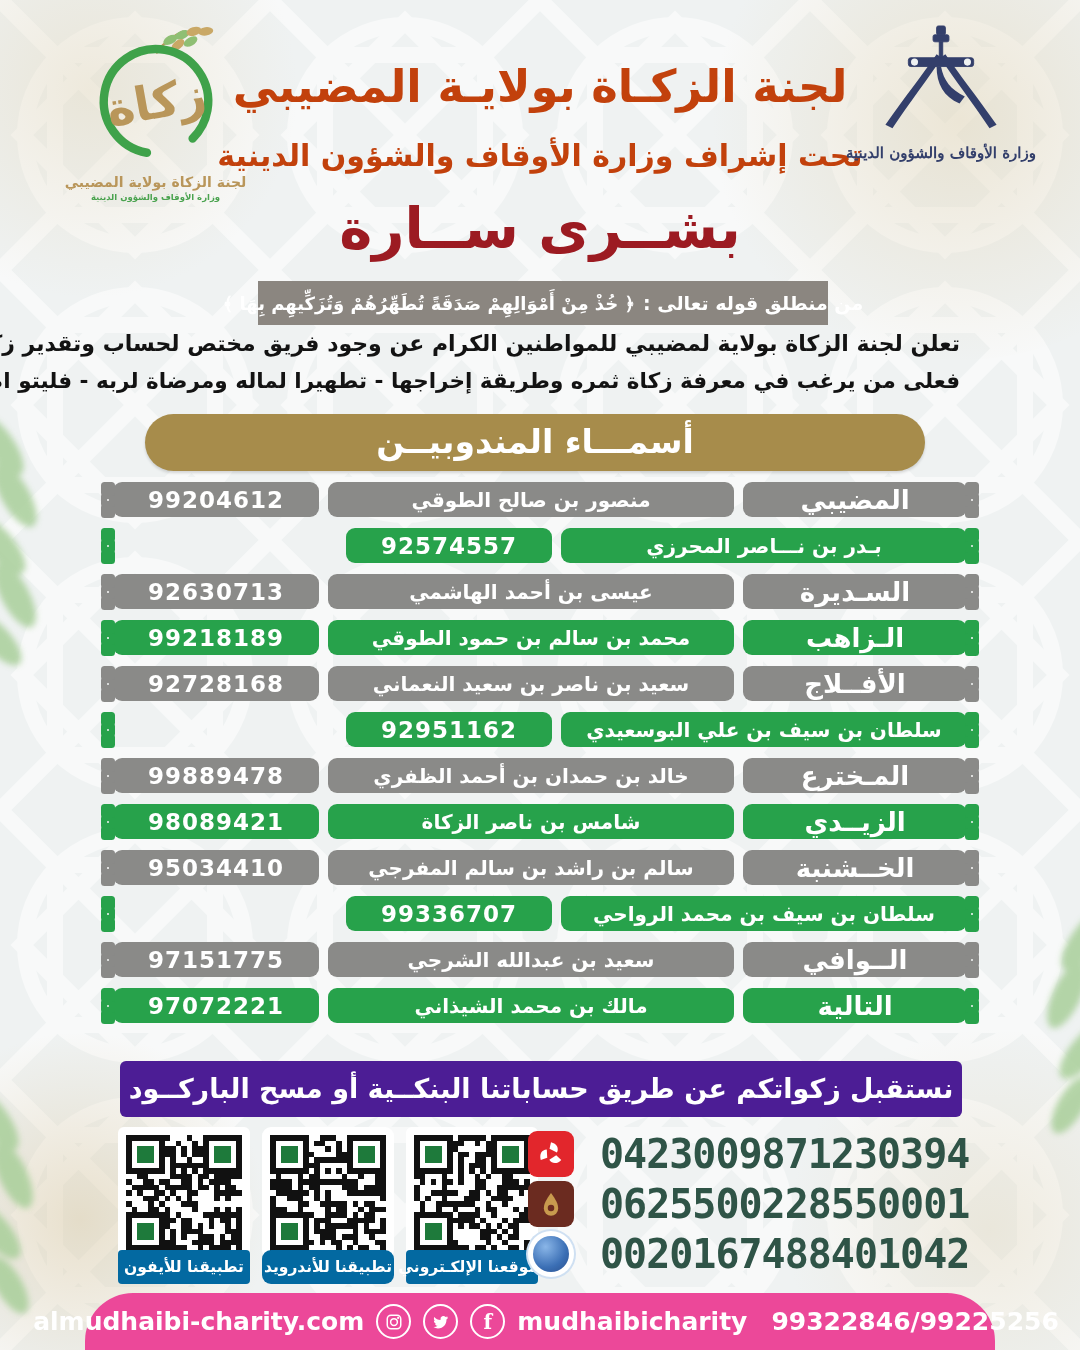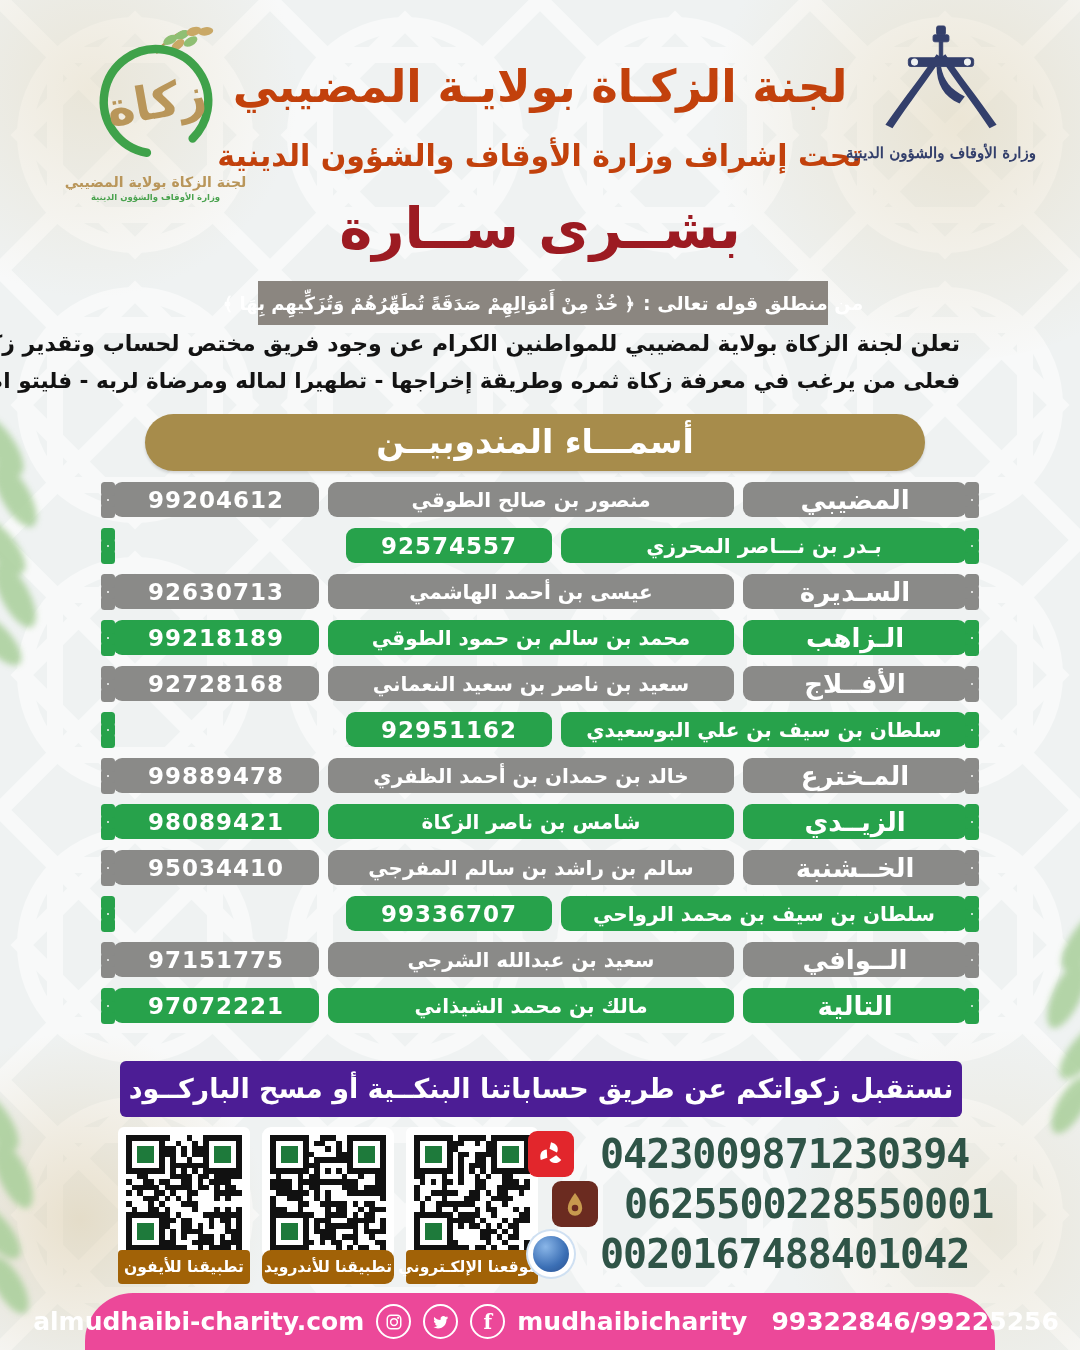--- a/index.html
+++ b/index.html
@@ -71,27 +71,27 @@
   .olive-banner{left:120px;top:1061px;width:842px;height:56px;background:#4c1d95;
     border-radius:6px;color:#fff;font-size:27px;font-weight:bold;text-align:center;
     line-height:55px;direction:rtl;}
   
   .qr-box{top:1127px;width:132px;height:132px;background:#fff;border-radius:6px;
     padding:0;display:flex;align-items:center;justify-content:center;}
   .qr-grid{display:grid;grid-template-columns:repeat(21,5.5px);grid-auto-rows:5.5px;}
   .qm{background:#fff;}
   .qm.b{background:#111;}
   .qm.g{background:#1e7a3b;}
-  .qr-label{top:1250px;width:132px;height:34px;background:#a16207;border-radius:4px;
+  .qr-label{top:1250px;width:132px;height:34px;background:#0369a1;border-radius:4px;
     color:#fff;font-size:15.5px;font-weight:bold;text-align:center;line-height:34px;
     direction:rtl;white-space:nowrap;}
   .qr1{left:118px;} .qr2{left:262px;border-radius:9px;} .qr3{left:406px;}
   
   .acct-row{left:528px;height:48px;display:flex;align-items:center;gap:26px;direction:ltr;}
-  .a1{top:1130px;} .a2{top:1180px;margin-left:24px;} .a3{top:1230px;}
+  .a1{top:1130px;} .a2{top:1180px;} .a3{top:1230px;}
   .acct-num{font-family:"DejaVu Sans Mono","Liberation Mono",monospace;font-weight:bold;
     font-size:40px;color:#2f5447;letter-spacing:-1px;}
   .bicon{width:46px;height:46px;flex:0 0 46px;}
   .bicon.sq{border-radius:9px;display:flex;align-items:center;justify-content:center;}
   .bank1{background:#e2262c;}
   .bank2{background:#6b2b20;}
   .bank3{border-radius:50%;background:#fff;box-shadow:0 0 0 2px #cfe0f2;
     display:flex;align-items:center;justify-content:center;}
   .globe-ball{width:36px;height:36px;border-radius:50%;
     background:radial-gradient(circle at 35% 30%,#8ab6e8,#3b6fb5 60%,#2a4f8c);}

